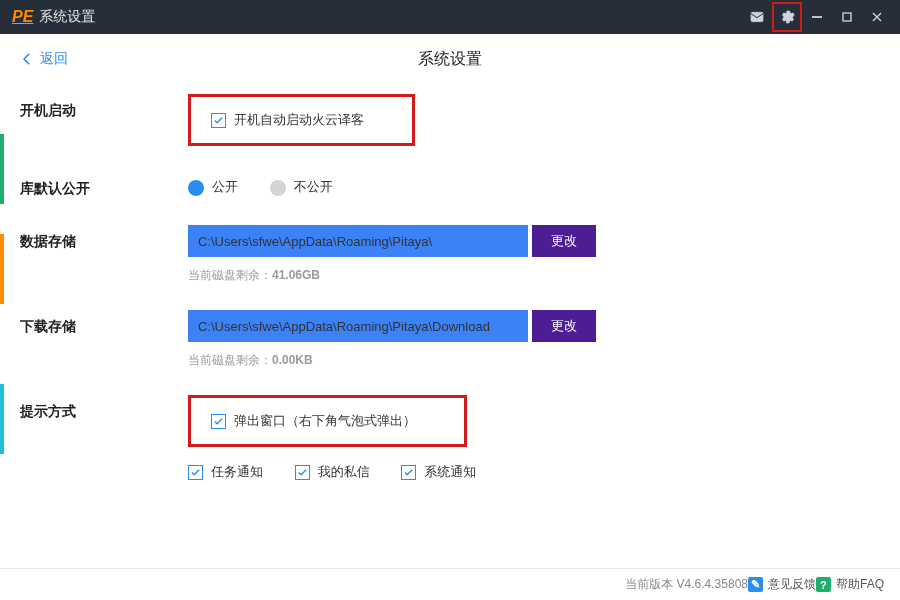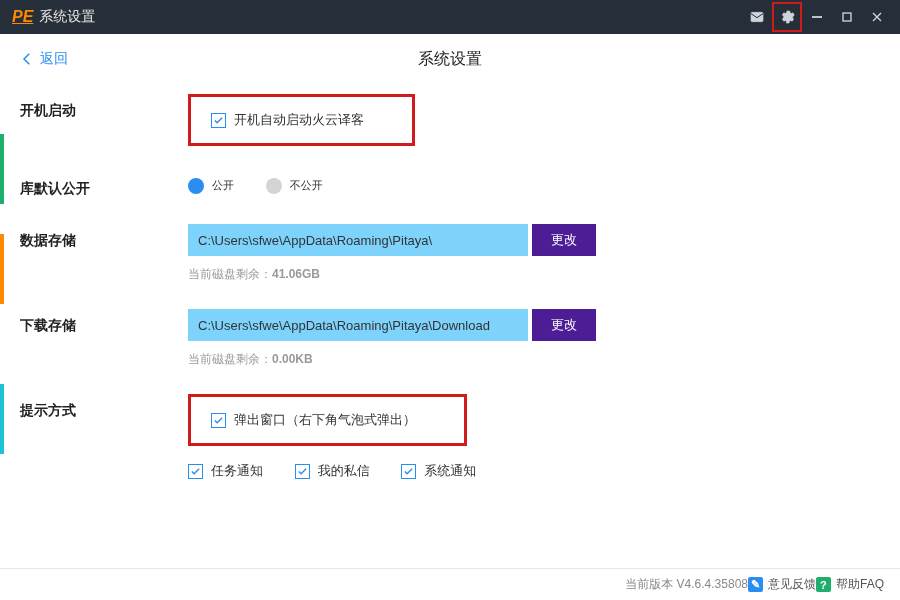--- a/index.html
+++ b/index.html
@@ -94,41 +94,41 @@
   color: #2a8ef0;
 }
 .checkbox .box svg { width: 11px; height: 11px; }
 .redbox {
   border: 3px solid #d11b1b;
   padding: 14px 20px;
   display: inline-block;
 }
 .radio {
   display: inline-flex;
-  align-items: flex-start;
+  align-items: flex-end;
   margin-right: 28px;
   cursor: pointer;
-  font-size: 11px;
+  font-size: 13px;
   color: #333;
 }
 .radio .dot {
   width: 16px; height: 16px;
   border-radius: 50%;
   margin-right: 8px;
 }
 .radio .dot.selected { background: #2a8ef0; }
 .radio .dot.unselected { background: #d4d4d4; }
 .path-row {
   display: flex;
   align-items: center;
 }
 .path-input {
   width: 340px;
   height: 32px;
-  background: #7dd3fc;
+  background: #3b82f6;
   border: none;
   padding: 0 10px;
   font-size: 13px;
   color: #333;
 }
 .change-btn {
   height: 32px;
   width: 64px;
   background: #4c1d95;
   color: #fff;

